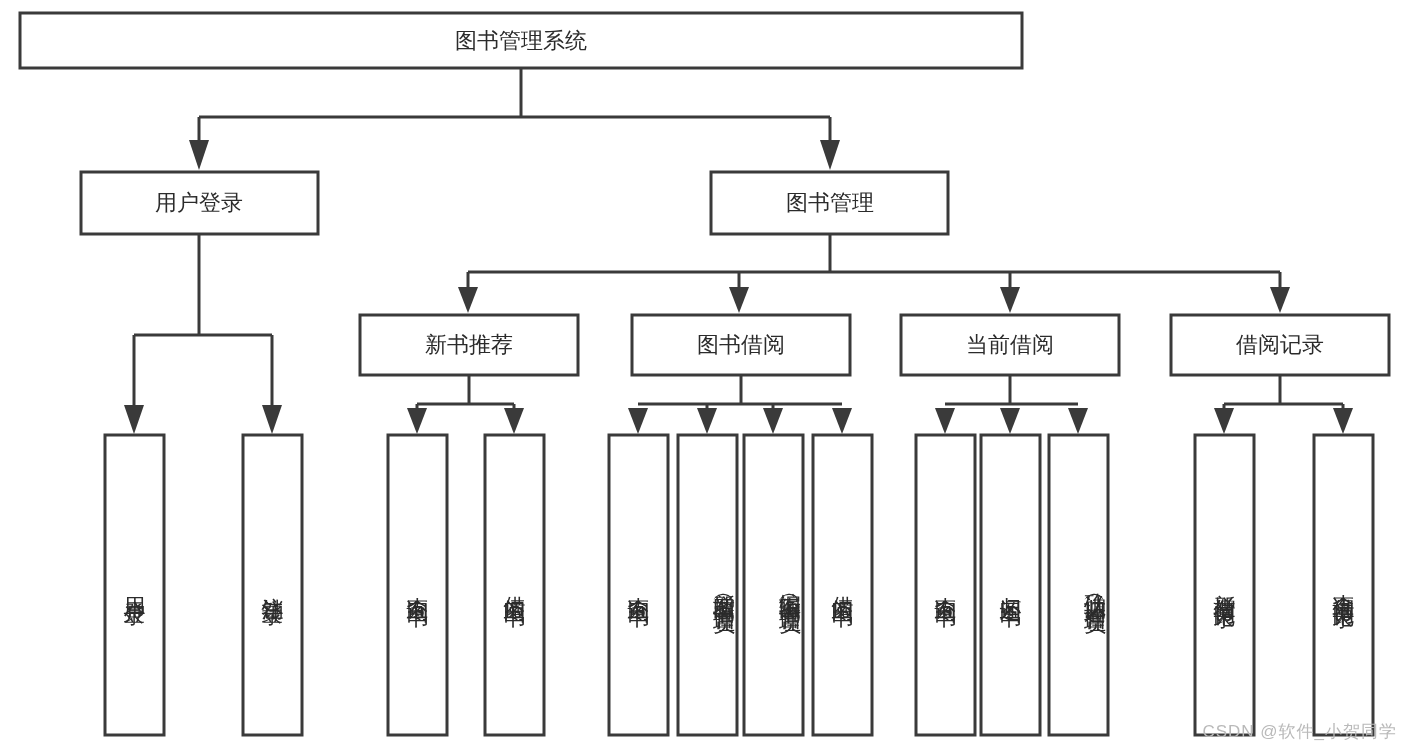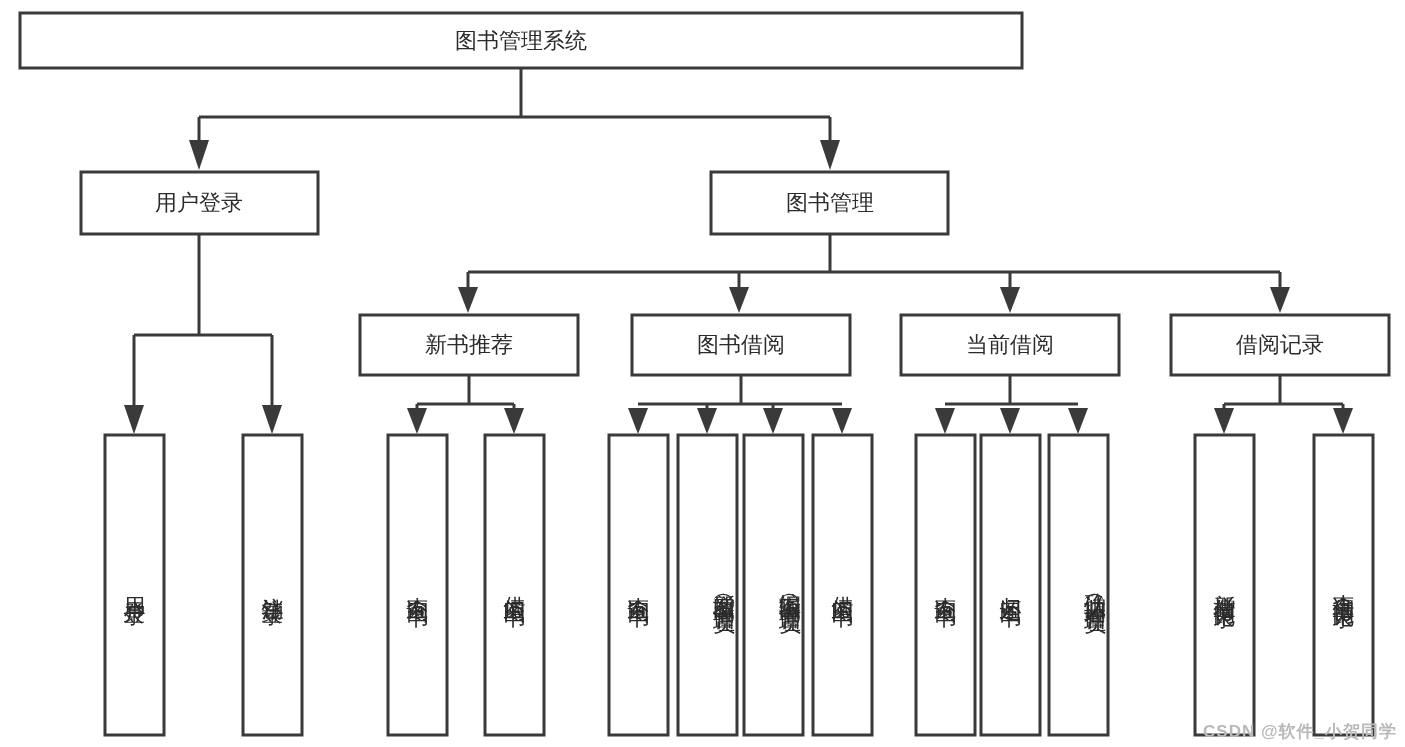--- a/index.html
+++ b/index.html
@@ -24,21 +24,20 @@
     font-size:22px;line-height:1.18;color:#2b2b2b;
     letter-spacing:3px;
     white-space:nowrap;
     pointer-events:none;
   }
   .vlabel-wrap.centered{align-items:center;}
   .watermark{
     position:absolute;right:8px;bottom:4px;
     font-size:17px;color:#b9b9b9;letter-spacing:1px;
     white-space:nowrap;
-    font-weight:bold;
   }
 </style>
 </head>
 <body>
 
 <div id="diagram-root">
 
   <svg id="flow" viewBox="0 0 1405 747">
 
     <rect class="node-rect" x="20" y="13" width="1002" height="55"></rect>

